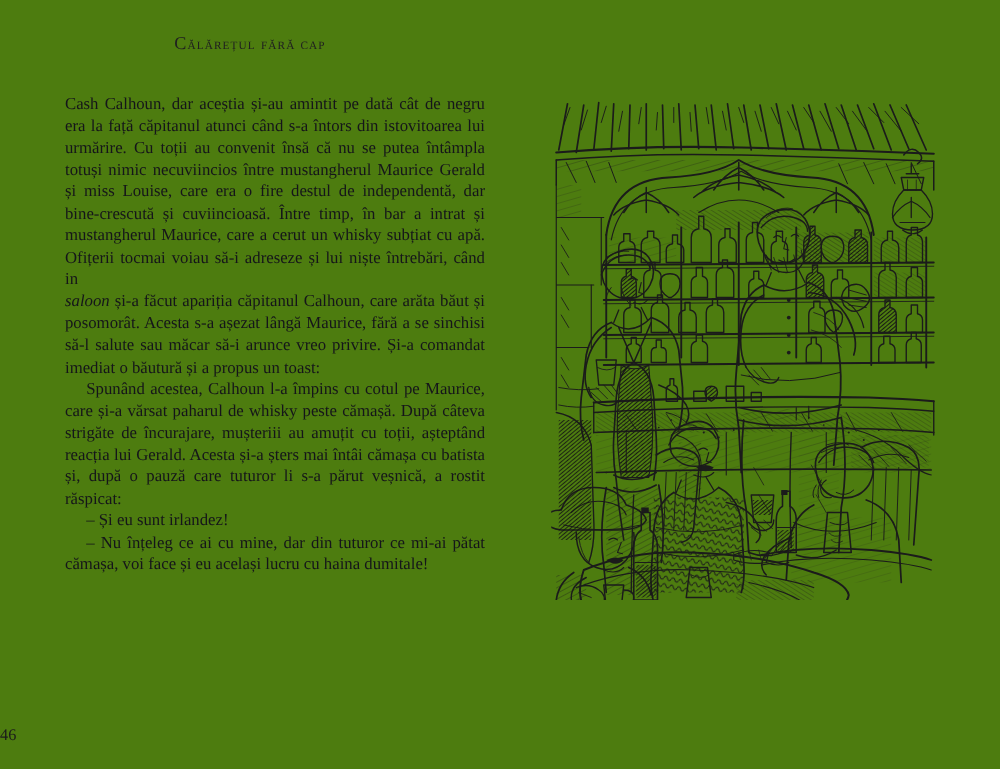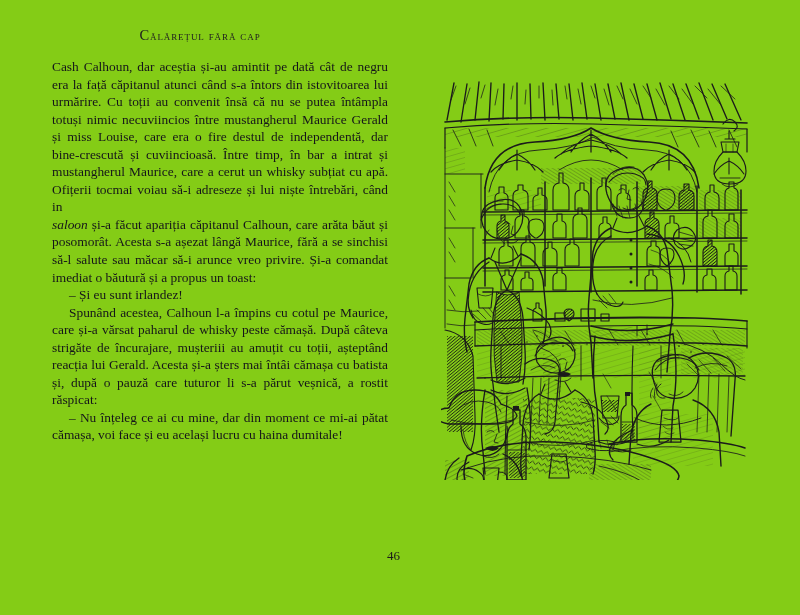--- a/index.html
+++ b/index.html
@@ -11,21 +11,21 @@
     width: 800px;
     height: 615px;
     overflow: hidden;
     font-family: "Liberation Serif", "DejaVu Serif", serif;
     color: #1a1a1a;
   }
   #spread {
     position: relative;
     width: 800px;
     height: 615px;
-    background: #84cc16;
+    background: #4d7c0f;
     display: flex;
   }
   .page {
     position: relative;
     width: 400px;
     height: 615px;
     box-sizing: border-box;
   }
   
   .running-head {
@@ -38,21 +38,21 @@
     font-size: 12.5px;
     letter-spacing: 0.9px;
     color: #202020;
     white-space: nowrap;
   }
   .running-head .drop {
     font-size: 14.5px;
   }
   .textblock {
     position: absolute;
-    top: 58px;
+    top: 74px;
     left: 52px;
     width: 336px;
     font-size: 13.4px;
     line-height: 17.55px;
     text-align: justify;
     text-justify: inter-word;
     color: #15151a;
     hyphens: manual;
   }
   .textblock p {
@@ -60,24 +60,24 @@
     text-indent: 0;
   }
   .textblock p.ind {
     text-indent: 17px;
   }
   .textblock i {
   }
   
   .folio {
     position: absolute;
-    bottom: 51px;
+    bottom: 19px;
     width: 400px;
     left: 0;
-    text-align: right;
+    text-align: left;
     font-size: 13px;
     color: #1b1b1b;
     margin-top: 23px;
   }
   
   .illus-wrap {
     position: absolute;
     top: 78px;
     left: 41px;
     width: 308px;
@@ -96,23 +96,23 @@
 
   <div class="page">
 
     <div class="running-head">
       <span class="drop">C</span><span>ălărețul fără cap</span>
     </div>
 
     <div class="textblock">
       <p>Cash Calhoun, dar aceștia și-au amintit pe dată cât de negru era la față căpitanul atunci când s-a întors din istovitoarea lui urmărire. Cu toții au convenit însă că nu se putea întâmpla totuși nimic necuviincios între mustangherul Maurice Gerald și miss Louise, care era o fire destul de independentă, dar bine-crescută și cuviincioasă. Între timp, în bar a intrat și mustangherul Maurice, care a cerut un whisky subțiat cu apă. Ofițerii tocmai voiau să-i adreseze și lui niște întrebări, când in </p>
       <p><i>saloon</i><span> și-a făcut apariția căpitanul Calhoun, care arăta băut și posomorât. Acesta s-a așezat lângă Maurice, fără a se sinchisi să-l salute sau măcar să-i arunce vreo privire. Și-a comandat imediat o băutură și a propus un toast:</span></p>
+      <p class="ind">Spunând acestea, Calhoun l-a împins cu cotul pe Maurice, care și-a vărsat paharul de whisky peste cămașă. După câteva strigăte de încurajare, mușteriii au amuțit cu toții, așteptând reacția lui Gerald. Acesta și-a șters mai întâi cămașa cu batista și, după o pauză care tuturor li s-a părut veșnică, a rostit răspicat:</p>
       <p class="ind">– Și eu sunt irlandez!</p>
-      <p class="ind">Spunând acestea, Calhoun l-a împins cu cotul pe Maurice, care și-a vărsat paharul de whisky peste cămașă. După câteva strigăte de încurajare, mușteriii au amuțit cu toții, așteptând reacția lui Gerald. Acesta și-a șters mai întâi cămașa cu batista și, după o pauză care tuturor li s-a părut veșnică, a rostit răspicat:</p>
-      <p class="ind">– Nu înțeleg ce ai cu mine, dar din moment ce mi-ai pătat cămașa, voi face și eu același lucru cu haina dumitale!</p>
+      <p class="ind">– Nu înțeleg ce ai cu mine, dar din tuturor ce mi-ai pătat cămașa, voi face și eu același lucru cu haina dumitale!</p>
     </div>
 
     <div class="folio">46</div>
   </div>
 
   <div class="page">
 
     <div class="illus-wrap">
       <svg viewBox="0 0 308 402" xmlns="http://www.w3.org/2000/svg">
         <defs>

